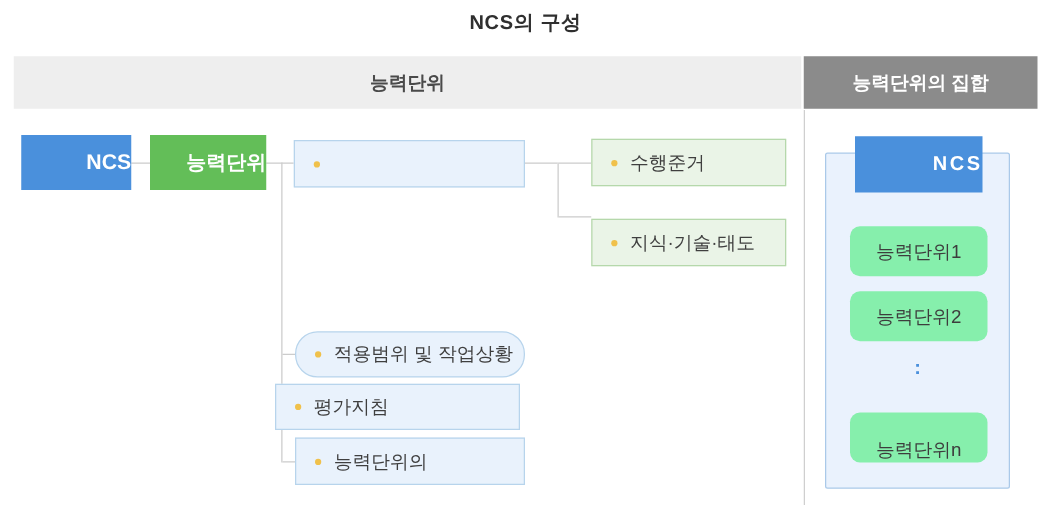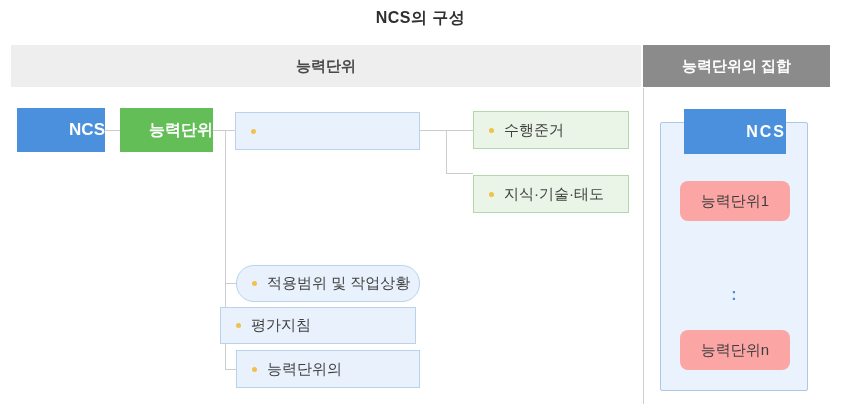--- a/index.html
+++ b/index.html
@@ -35,24 +35,24 @@
   .box-crit    { left:473px; top:111px; width:156px; height:38px; }
   .box-kst     { left:473px; top:155px; width:156px; height:38px;margin-top:20px; }
   .box-scope   { left:236px; top:265px; width:184px; height:37px;border-radius:18px; }
   .box-eval    { left:220px; top:307px; width:196px; height:37px; }
   .box-basic   { left:236px; top:350px; width:184px; height:38px; }
 
   .panel { position:absolute; left:660px; top:122px; width:148px; height:269px;
            background:#eaf2fd; border:1px solid #aac9e9; border-radius:2px; }
   .ncs-right { left:684px; top:109px; width:102px; height:45px; background:#4a90dc;
                font-size:16px; letter-spacing:2px; }
-  .white-box { position:absolute; left:680px; width:110px; height:40px; background:#fca5a5;
+  .white-box { position:absolute; left:680px; width:110px; height:40px; background:#86efac;
                border-radius:8px; display:flex; align-items:center; justify-content:center;
                font-size:15px; color:#3d3d3d; }
-  .wb1 { top:181px; } .wb2 { top:233px; } .wbn { top:330px; }
+  .wb1 { top:181px; } .wb2 { top:233px; } .wbn { top:330px;align-items:flex-end; }
   .ellipsis { position:absolute; left:660px; top:285px; width:148px; text-align:center;
               color:#4a90dc; font-size:16px; font-weight:bold; line-height:20px; }
 </style>
 </head>
 <body>
 
 <div class="canvas">
 
   <div class="title">NCS의 구성</div>
 
@@ -107,18 +107,21 @@
     <span>능력단위의</span>
   </div>
 
   <div class="panel"></div>
   <div class="solid-box ncs-right">
     <span>NCS</span>
   </div>
   <div class="white-box wb1">
     <span>능력단위1</span>
   </div>
+  <div class="white-box wb2">
+    <span>능력단위2</span>
+  </div>
   <div class="ellipsis">:</div>
   <div class="white-box wbn">
     <span>능력단위n</span>
   </div>
 
 </div>
 
 </body></html>

